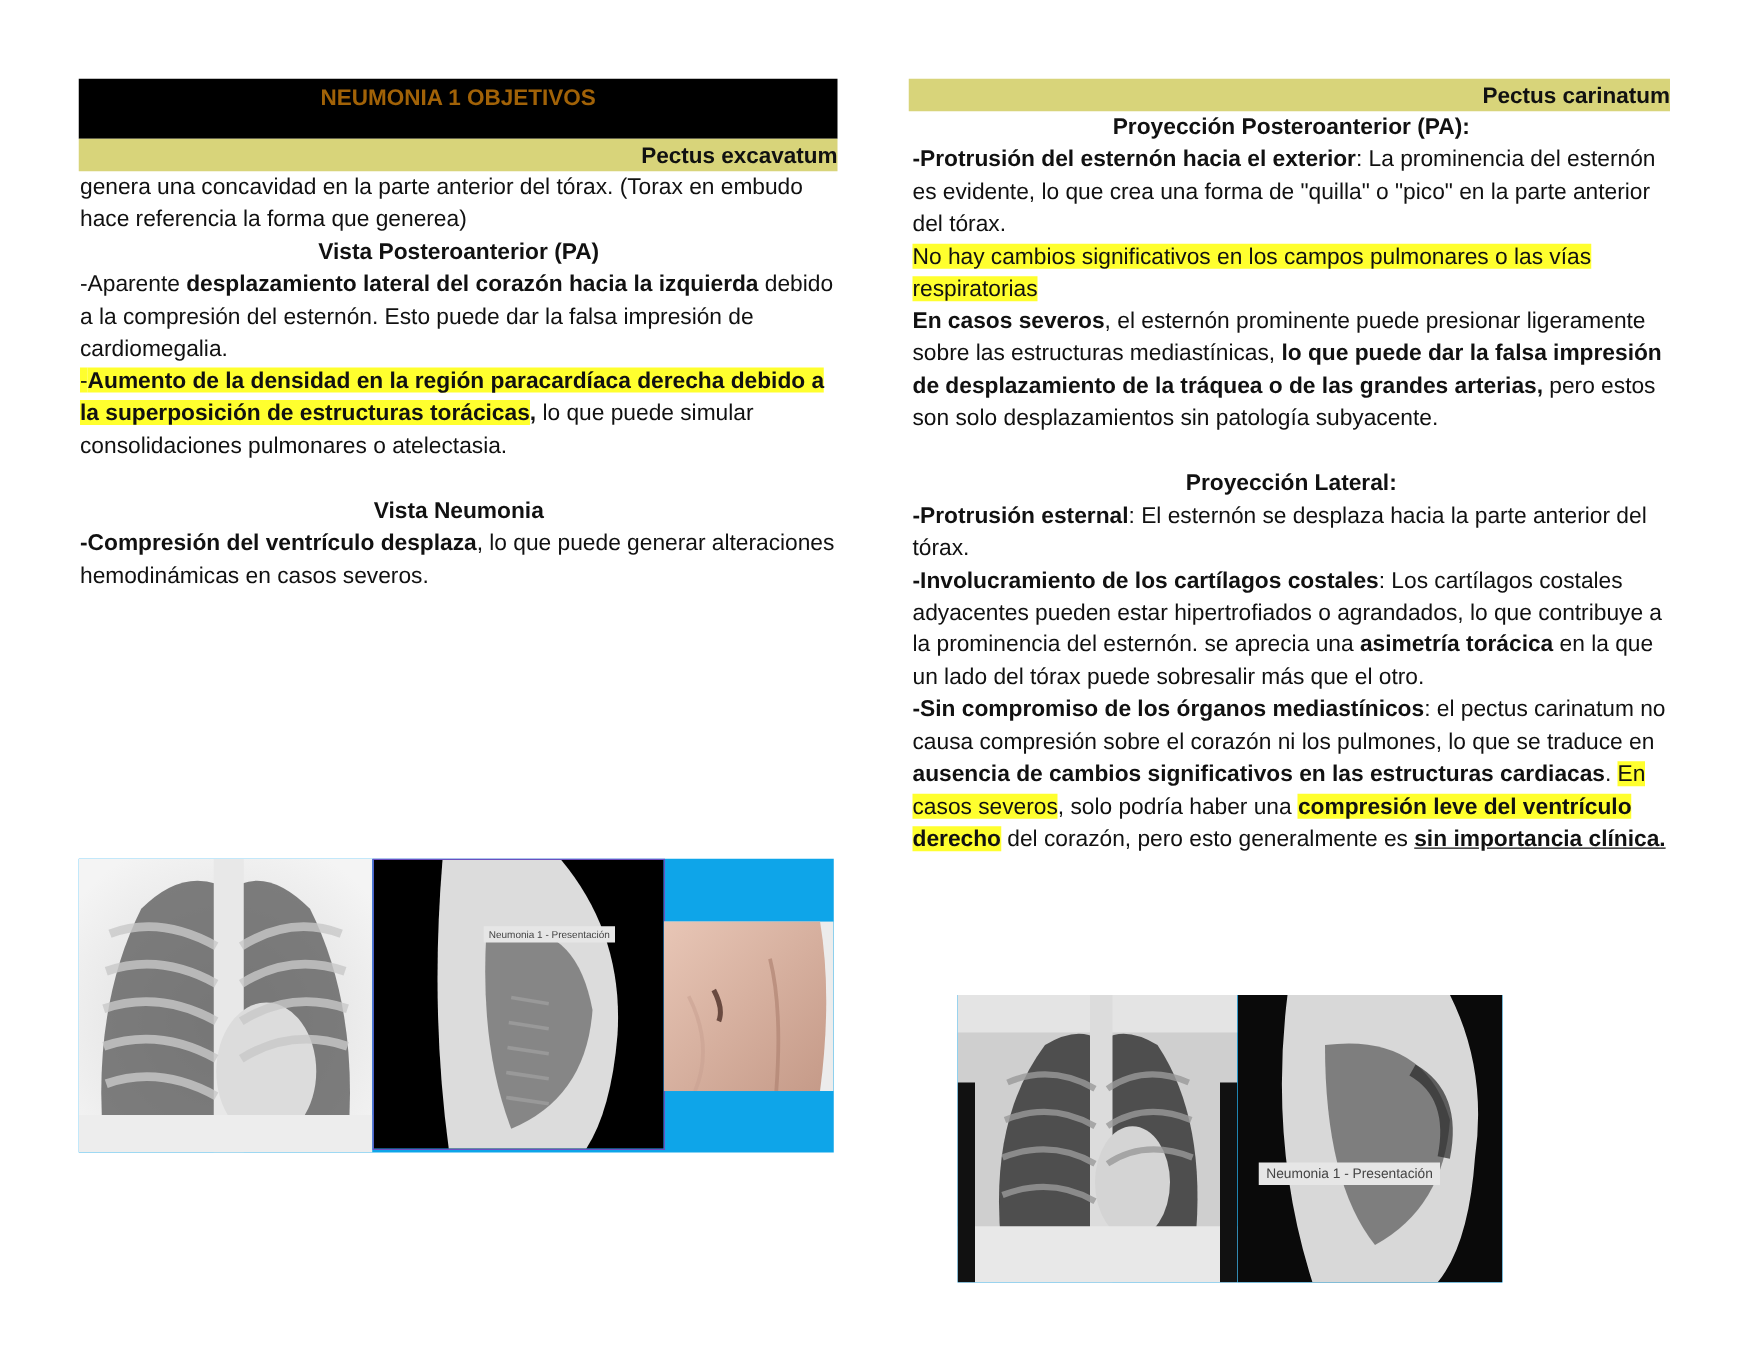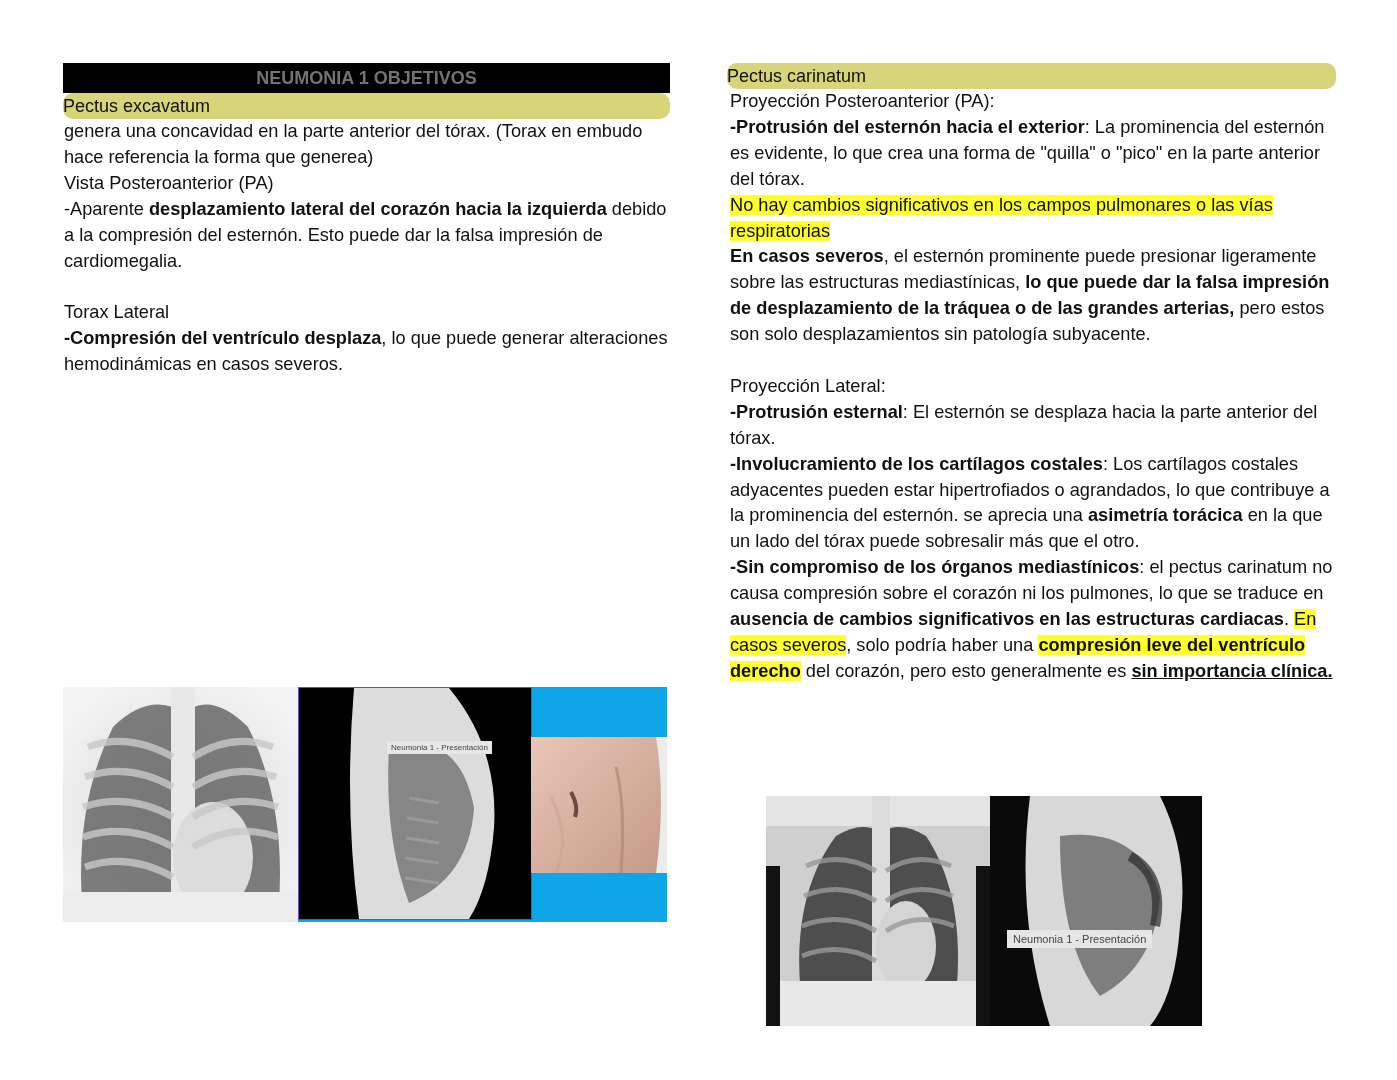--- a/index.html
+++ b/index.html
@@ -1,48 +1,49 @@
 <!DOCTYPE html>
 <html><head>
 <meta charset="utf-8">
 <style>
   html, body { margin: 0; padding: 0; background: #ffffff; }
   body { width: 1397px; height: 1080px; position: relative; overflow: hidden;
          font-family: "Liberation Sans", "DejaVu Sans", sans-serif; color: #111; }
   .col { position: absolute; top: 63px; }
   #left { left: 63px; width: 607px; }
   #right { left: 727px; width: 609px; }
-  .bar-black { background: #000; color: #737373; font-weight: bold; text-align: center;
-               font-size: 18px; height: 30px; line-height: 30px; }
-  .bar-olive { background: #d8d47a; color: #111; font-weight: normal; text-align: left;
-               font-size: 18px; height: 26px; line-height: 26px; border-radius: 10px; }
+  .bar-black { background: #000; color: #a16207; font-weight: bold; text-align: center;
+               font-size: 18px; height: 48px; line-height: 30px; }
+  .bar-olive { background: #d8d47a; color: #111; font-weight: bold; text-align: right;
+               font-size: 18px; height: 26px; line-height: 26px; }
   .text { font-size: 18.2px; line-height: 25.9px; padding-left: 1px; }
   #right .text { padding-left: 3px; }
-  .center { font-weight: normal; }
+  .center { text-align: center; font-weight: bold; }
   b { font-weight: bold; }
   .hl { background: #ffff2e; }
   .u { text-decoration: underline; font-weight: bold; }
   .spacer { height: 25.9px; }
   .imgrow { position: absolute; background: #0ea5e9; }
   .xray { position: absolute; overflow: hidden; }
   .caption { position: absolute; background: #e6e6e6; color: #444; font-size: 8px;
              padding: 2px 4px; white-space: nowrap; }
 </style>
 </head>
 <body>
 
 <div class="col" id="left">
   <div class="bar-black">NEUMONIA 1 OBJETIVOS</div>
   <div class="bar-olive">Pectus excavatum</div>
   <div class="text">
     <div>genera una concavidad en la parte anterior del tórax. (Torax en embudo hace referencia la forma que generea)</div>
     <div class="center">Vista Posteroanterior (PA)</div>
     <div><span>-Aparente </span><b>desplazamiento lateral del corazón hacia la izquierda</b><span> debido a la compresión del esternón. Esto puede dar la falsa impresión de cardiomegalia.</span></div>
+    <div><span class="hl">-</span><b class="hl">Aumento de la densidad en la región paracardíaca derecha debido a la superposición de estructuras torácicas</b><b>,</b><span> lo que puede simular consolidaciones pulmonares o atelectasia.</span></div>
     <div class="spacer"></div>
-    <div class="center">Torax Lateral</div>
+    <div class="center">Vista Neumonia</div>
     <div><b>-Compresión del ventrículo desplaza</b><span>, lo que puede generar alteraciones hemodinámicas en casos severos.</span></div>
   </div>
 </div>
 
 <div class="imgrow" style="left:63px; top:687px; width:604px; height:235px;">
   <div class="xray" style="left:0; top:0; width:235px; height:235px;">
     <svg width="235" height="235" viewBox="0 0 235 235">
       <defs>
         <radialGradient id="g1" cx="50%" cy="55%" r="65%">
           <stop offset="0%" stop-color="#d8d8d8"></stop>

